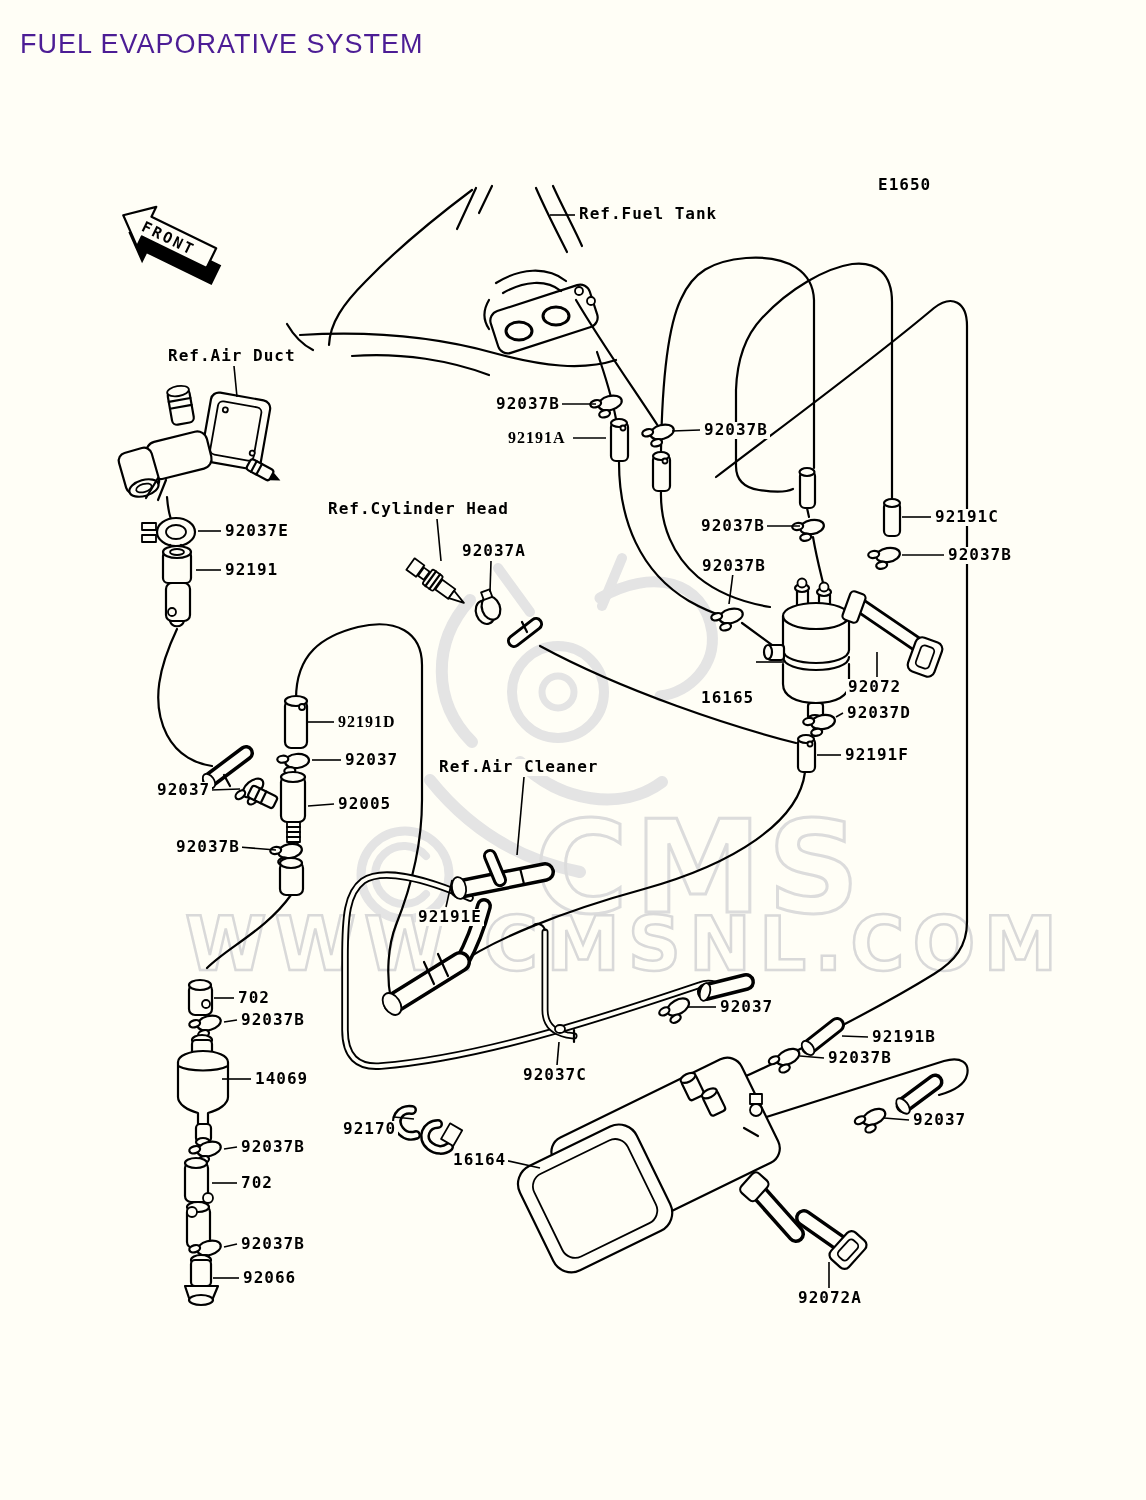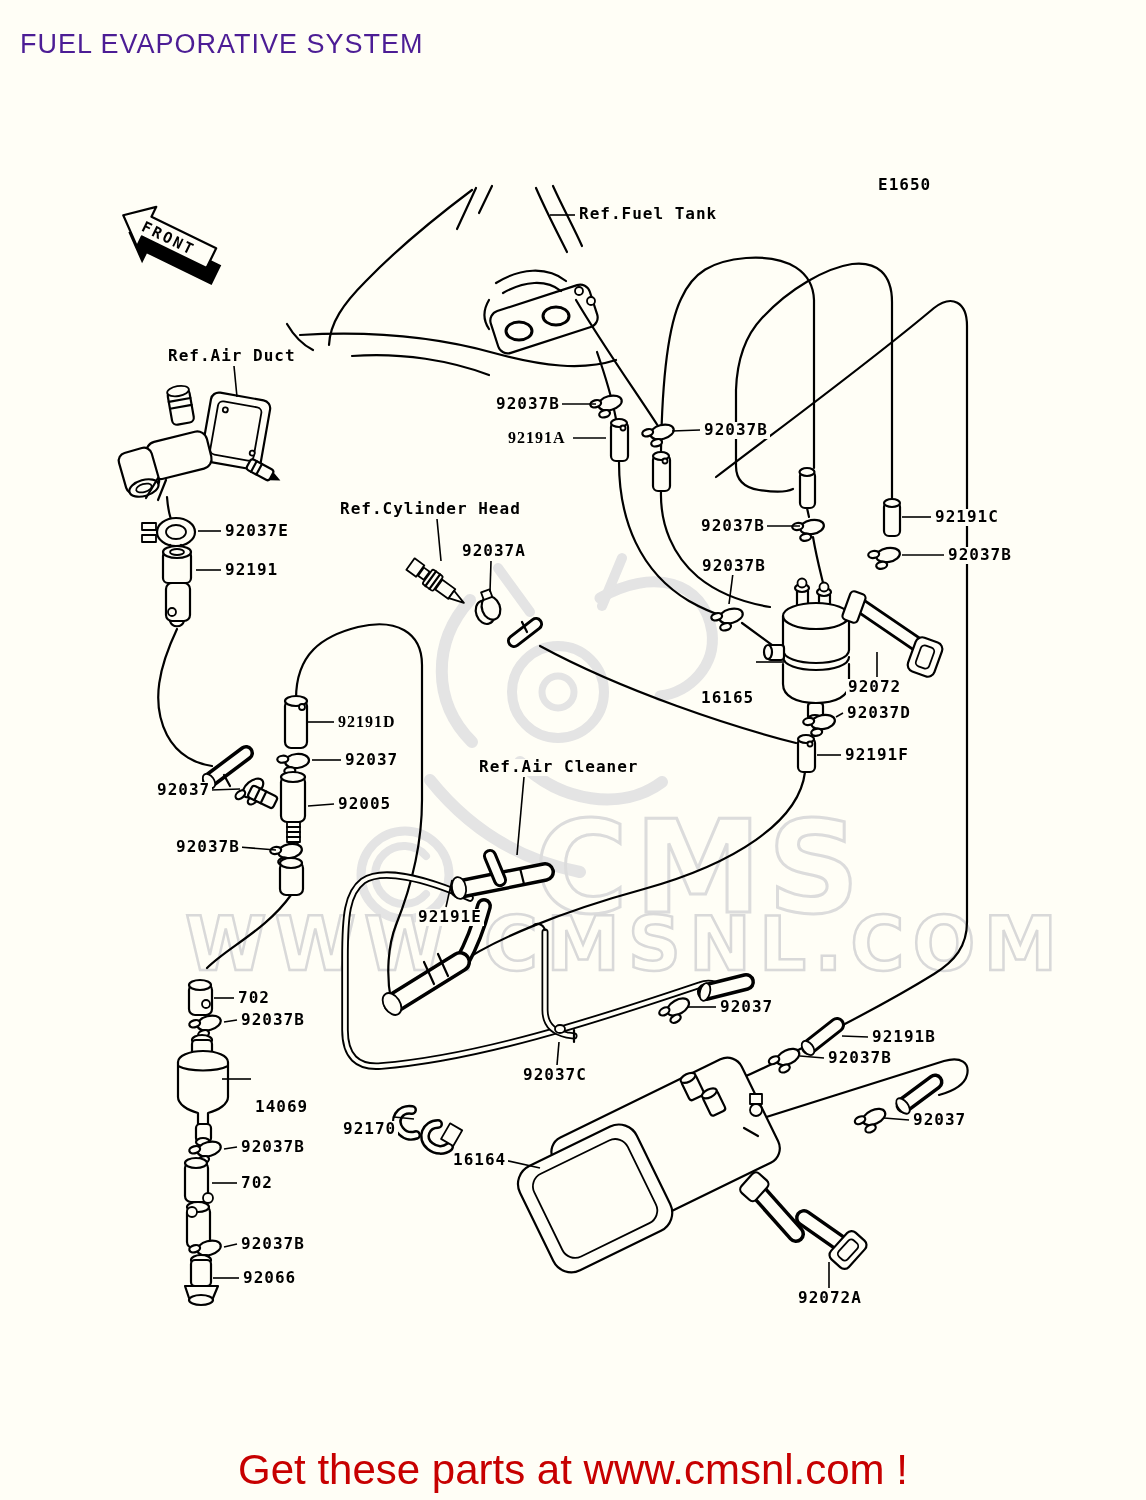--- a/index.html
+++ b/index.html
@@ -387,47 +387,46 @@
   <div class="title">FUEL EVAPORATIVE SYSTEM</div>
   <div id="labels-layer">
       <div class="plabel" style="left: 876px; top: 177px;">E1650</div>
       <div class="plabel" style="left: 577px; top: 206px;">Ref.Fuel Tank</div>
       <div class="plabel" style="left: 166px; top: 348px;">Ref.Air Duct</div>
       <div class="plabel" style="left: 494px; top: 396px;">92037B</div>
       <div class="plabel" style="left: 506px; top: 430px; font-family: Liberation Serif, serif;">92191A</div>
       <div class="plabel" style="left: 702px; top: 422px;">92037B</div>
       <div class="plabel" style="left: 223px; top: 523px;">92037E</div>
       <div class="plabel" style="left: 223px; top: 562px;">92191</div>
-      <div class="plabel" style="left: 338px; top: 501px;">Ref.Cylinder Head</div>
+      <div class="plabel" style="left: 326px; top: 501px;">Ref.Cylinder Head</div>
       <div class="plabel" style="left: 460px; top: 543px;">92037A</div>
       <div class="plabel" style="left: 699px; top: 518px;">92037B</div>
       <div class="plabel" style="left: 700px; top: 558px;">92037B</div>
       <div class="plabel" style="left: 933px; top: 509px;">92191C</div>
       <div class="plabel" style="left: 946px; top: 547px;">92037B</div>
       <div class="plabel" style="left: 699px; top: 654px; margin-top: 36px;">16165</div>
       <div class="plabel" style="left: 846px; top: 679px;">92072</div>
       <div class="plabel" style="left: 845px; top: 705px;">92037D</div>
       <div class="plabel" style="left: 843px; top: 747px;">92191F</div>
       <div class="plabel" style="left: 336px; top: 714px; font-family: Liberation Serif, serif;">92191D</div>
       <div class="plabel" style="left: 343px; top: 752px;">92037</div>
       <div class="plabel" style="left: 155px; top: 782px;">92037</div>
       <div class="plabel" style="left: 336px; top: 796px;">92005</div>
       <div class="plabel" style="left: 174px; top: 839px;">92037B</div>
-      <div class="plabel" style="left: 437px; top: 759px; margin-left: 40px;">Ref.Air Cleaner</div>
+      <div class="plabel" style="left: 437px; top: 759px;">Ref.Air Cleaner</div>
       <div class="plabel" style="left: 416px; top: 909px;">92191E</div>
       <div class="plabel" style="left: 236px; top: 990px;">702</div>
       <div class="plabel" style="left: 239px; top: 1012px;">92037B</div>
-      <div class="plabel" style="left: 253px; top: 1071px; margin-top: 28px;">14069</div>
+      <div class="plabel" style="left: 253px; top: 1071px;">14069</div>
       <div class="plabel" style="left: 239px; top: 1139px;">92037B</div>
       <div class="plabel" style="left: 239px; top: 1175px;">702</div>
       <div class="plabel" style="left: 239px; top: 1236px;">92037B</div>
       <div class="plabel" style="left: 241px; top: 1270px;">92066</div>
       <div class="plabel" style="left: 341px; top: 1109px; margin-top: 12px;">92170</div>
       <div class="plabel" style="left: 451px; top: 1152px;">16164</div>
       <div class="plabel" style="left: 521px; top: 1067px;">92037C</div>
       <div class="plabel" style="left: 718px; top: 999px;">92037</div>
       <div class="plabel" style="left: 870px; top: 1029px;">92191B</div>
       <div class="plabel" style="left: 826px; top: 1050px;">92037B</div>
       <div class="plabel" style="left: 911px; top: 1112px;">92037</div>
       <div class="plabel" style="left: 796px; top: 1290px;">92072A</div>
     </div>
-  <div class="footer">Get these parts at www.cmsnl.com !</div>
 </div>
 
 </body></html>

